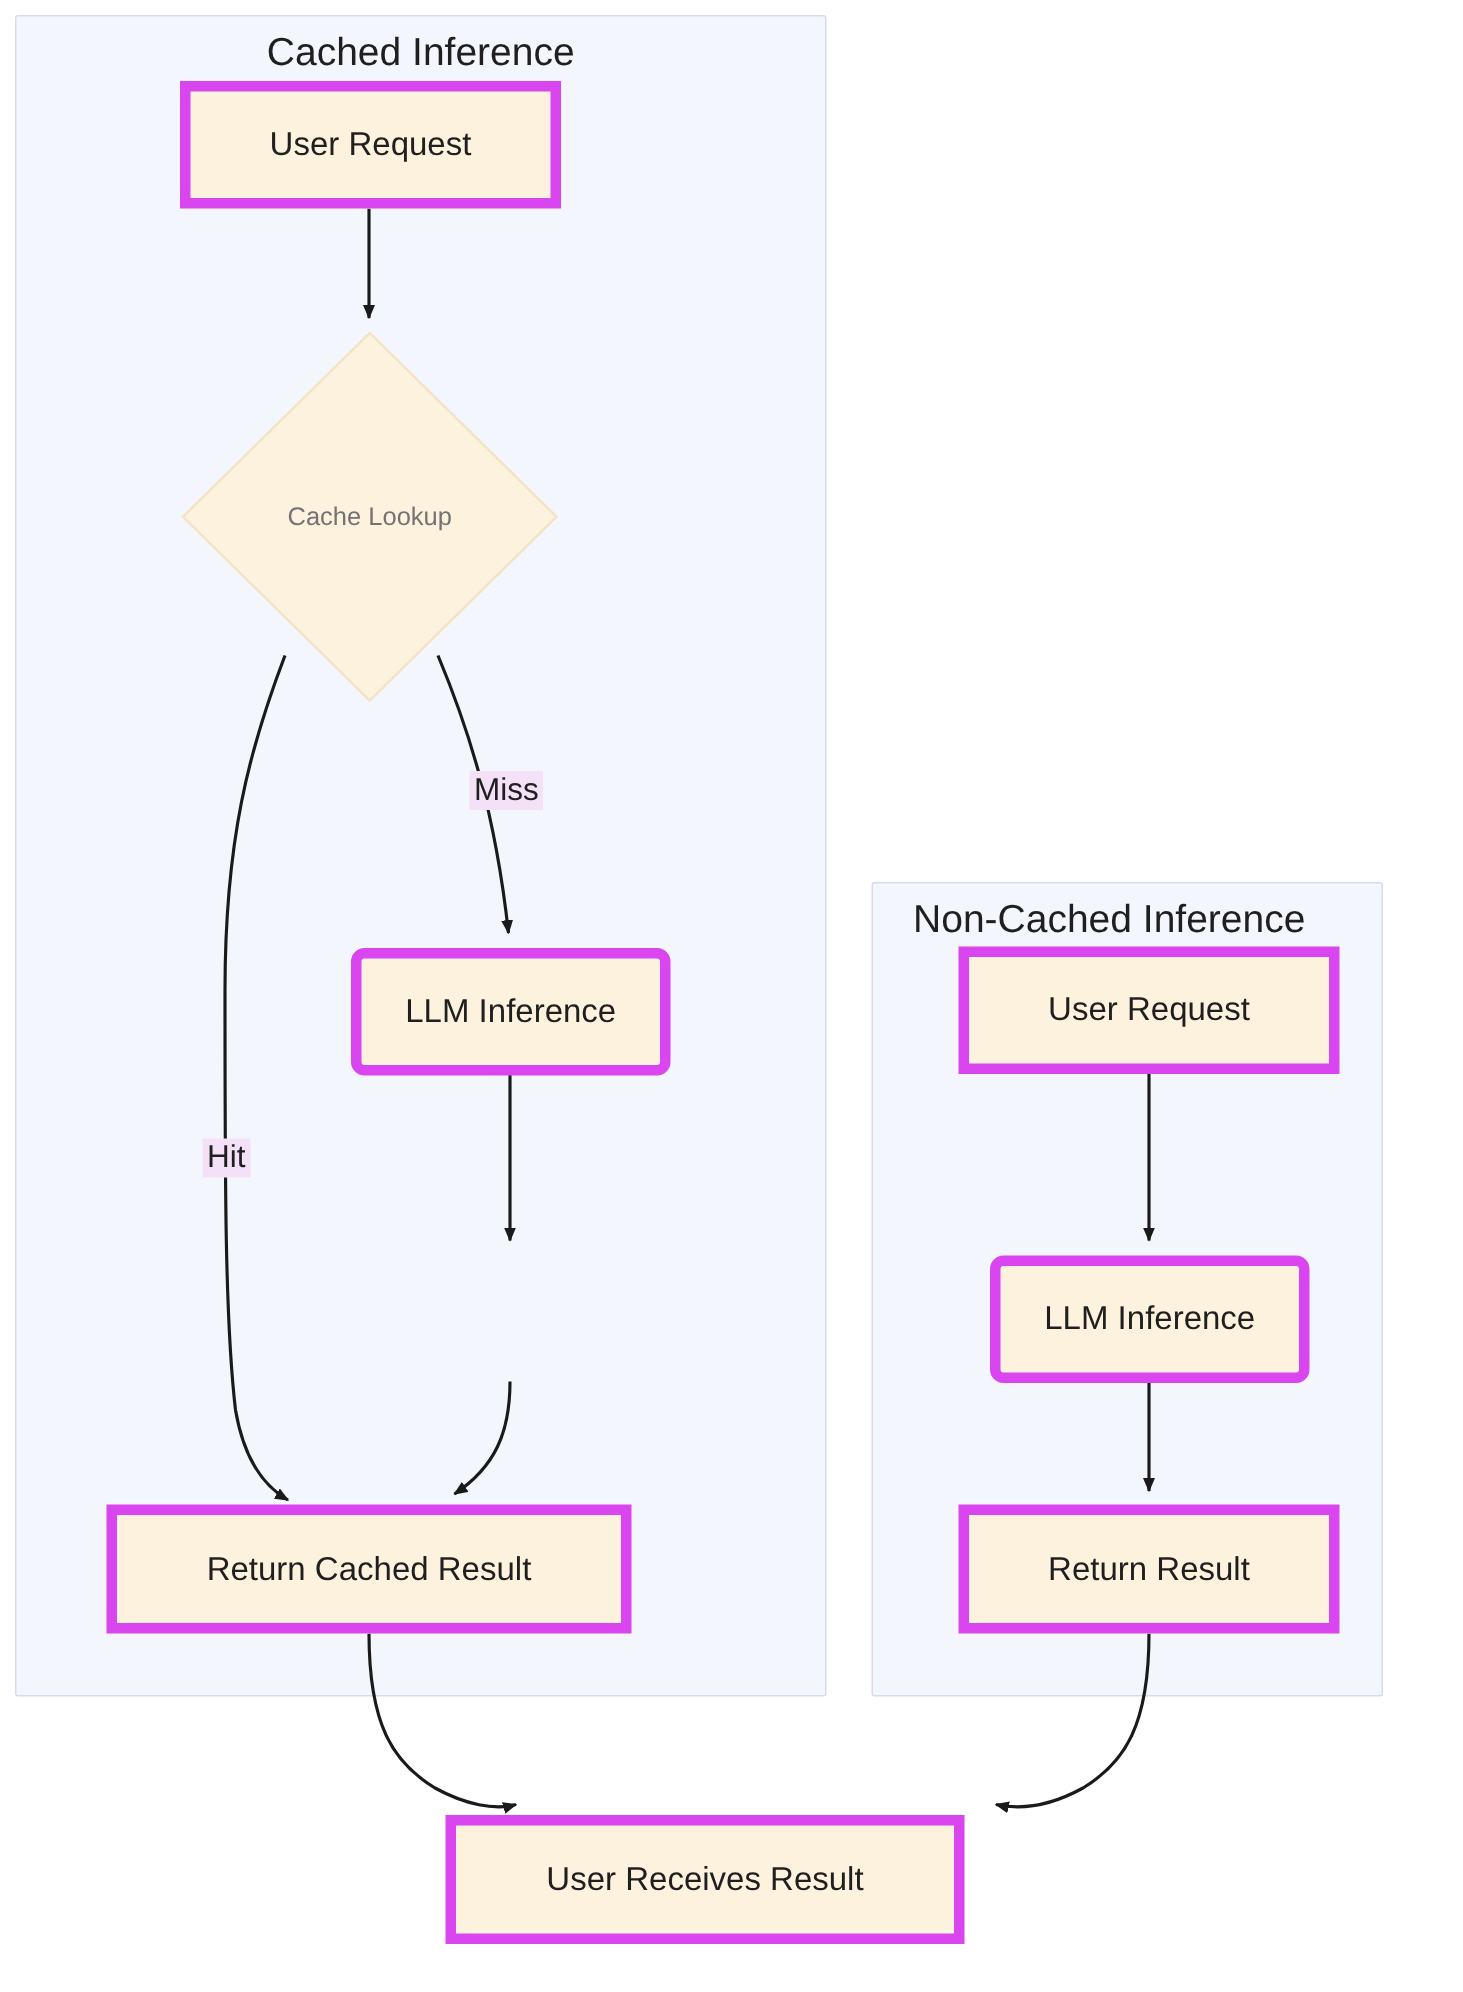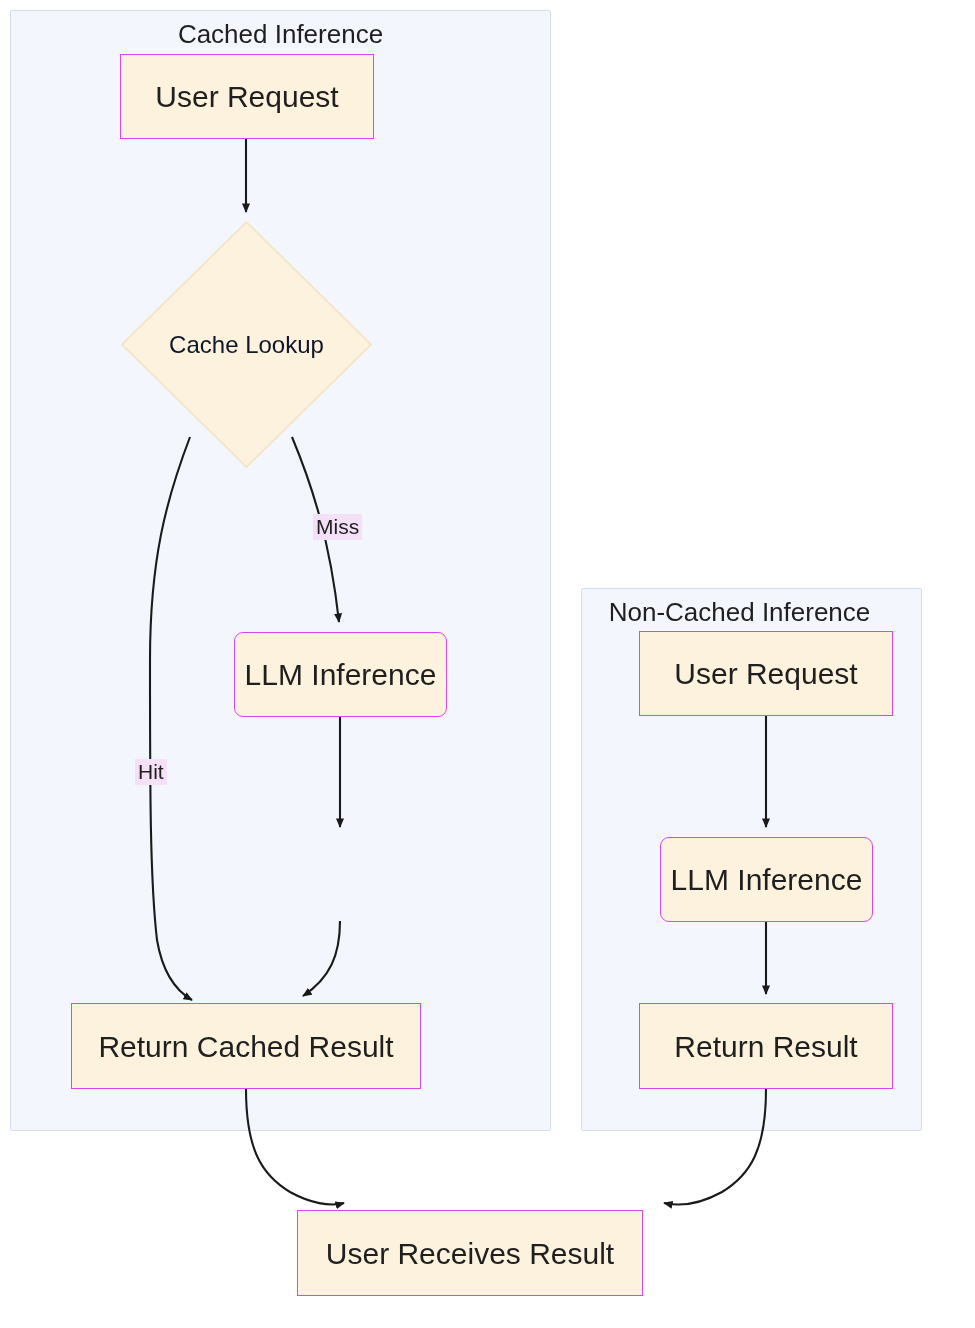--- a/index.html
+++ b/index.html
@@ -38,26 +38,26 @@
     right: 0;
     text-align: center;
     font-size: 26px;
     color: #1f1f1f;
     white-space: nowrap;
   }
   .node {
     position: absolute;
     box-sizing: border-box;
     background: #fdf2dd;
-    border: 1px solid #d946ef;
+    border: 7px solid #d946ef;
     display: flex;
     align-items: center;
     justify-content: center;
     color: #1f1f1f;
-    font-size: 30px;
+    font-size: 22px;
     line-height: 1.1;
     text-align: center;
   }
   .node.rounded {
     border-radius: 9px;
   }
   .diamond-wrap {
     position: absolute;
   }
   .diamond-wrap svg {
@@ -67,22 +67,22 @@
   }
   .diamond-label {
     position: absolute;
     left: 0;
     top: 0;
     width: 100%;
     height: 100%;
     display: flex;
     align-items: center;
     justify-content: center;
-    font-size: 24px;
-    color: #0f172a;
+    font-size: 17px;
+    color: #737373;
     text-align: left;
   }
   .edge-label {
     position: absolute;
     background: #f5e1f7;
     color: #1f1f1f;
     font-size: 21px;
     line-height: 1.15;
     padding: 1px 3px;
     white-space: nowrap;

